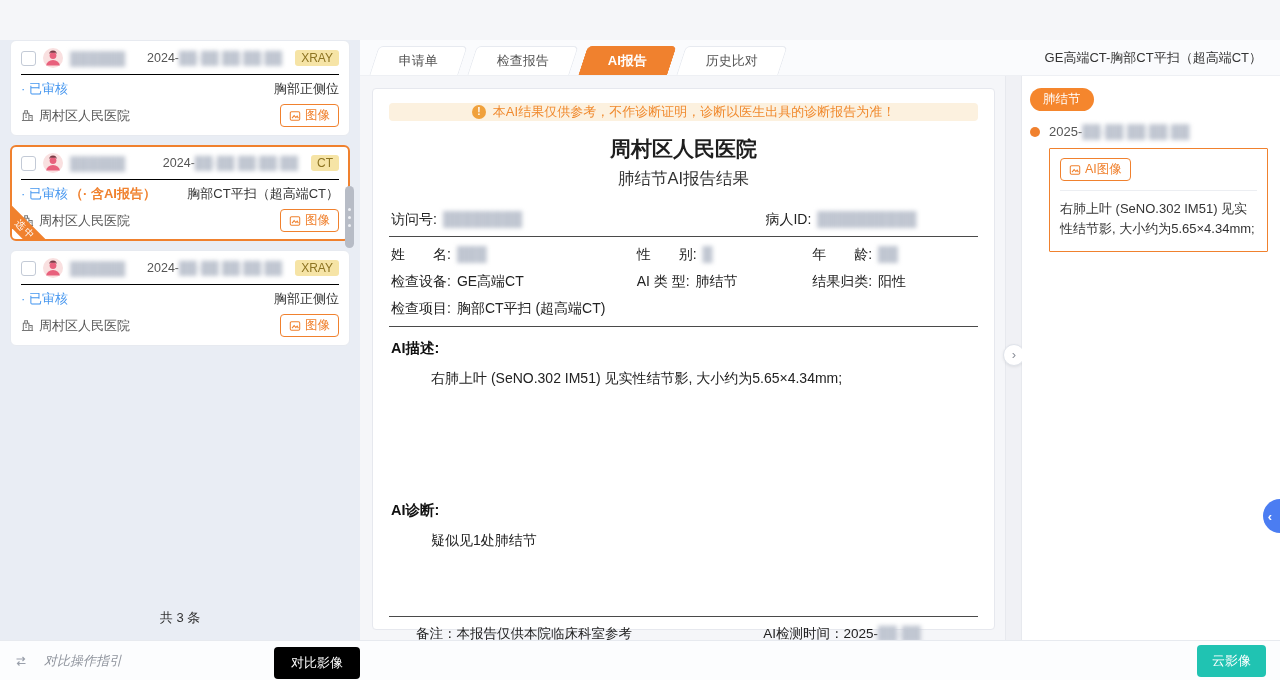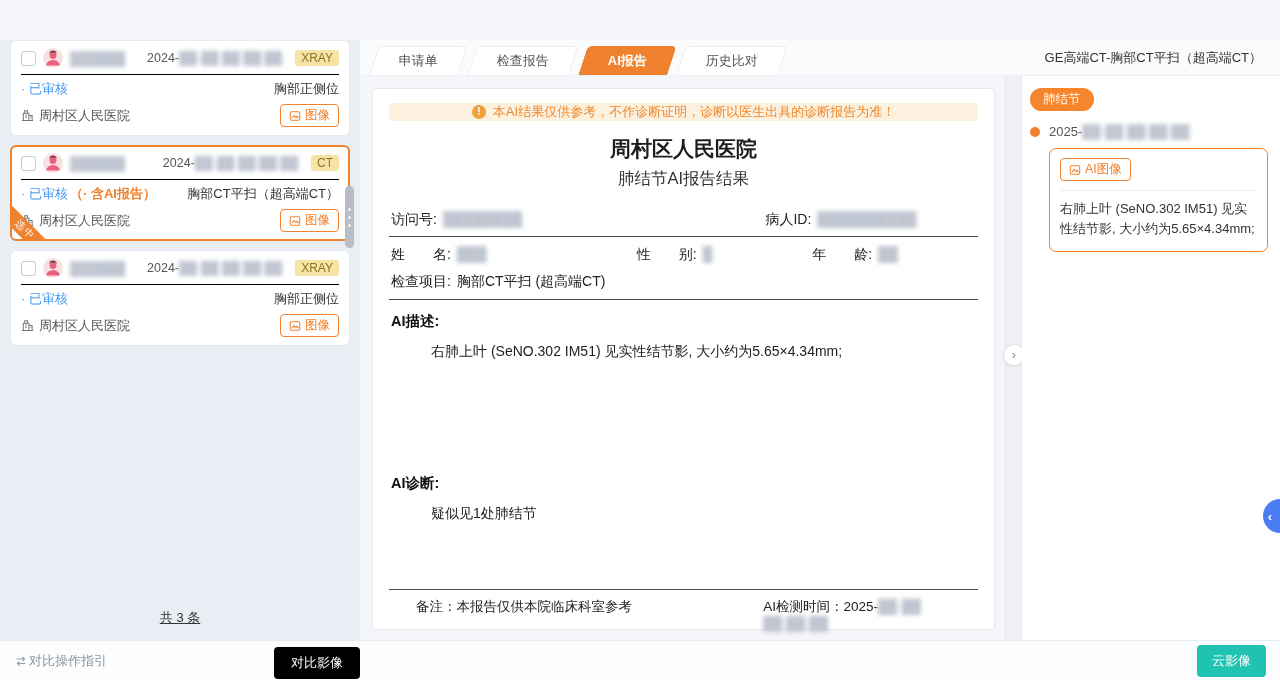--- a/index.html
+++ b/index.html
@@ -30,21 +30,21 @@
   .crow2 { display:flex; align-items:center; padding:5px 0 3px; font-size:13px; }
   .status { color:#4596EF; }
   .aiflag { color:#F0812E; font-weight:bold; margin-left:2px; }
   .exam { margin-left:auto; color:#333; }
   .crow3 { display:flex; align-items:center; gap:5px; padding-top:3px; }
   .hosp { color:#555; }
   .img-btn { margin-left:auto; display:inline-flex; align-items:center; gap:4px; border:1px solid #F0812E; color:#F0812E; background:#fff; border-radius:4px; font-size:12.5px; padding:2px 8px; cursor:pointer; }
   .ribbon { position:absolute; left:-17px; bottom:1px; width:60px; height:16px; background:#F0812E; color:#fff;
     font-size:10px; text-align:center; line-height:16px; letter-spacing:2px; transform:rotate(45deg); }
   .masked { color:#c0c6d1; filter:blur(2px); }
-  .sidebar-total { position:absolute; bottom:13px; left:0; width:100%; text-align:center; color:#333; font-size:13px;text-decoration:underline; }
+  .sidebar-total { position:absolute; bottom:13px; left:0; width:100%; text-align:center; color:#333; font-size:13px; }
 
   
   .drag-handle { position:absolute; left:345px; top:186px; width:9px; height:62px; background:#b7bcc6; border-radius:5px;
     display:flex; flex-direction:column; align-items:center; justify-content:center; gap:5px; z-index:6; cursor:col-resize; }
   .drag-handle i { width:3px; height:3px; border-radius:50%; background:#eef0f4; }
 
   
   .main { position:absolute; left:360px; top:40px; width:920px; height:600px; display:flex; flex-direction:column; }
   .tabrow { height:36px; background:#fafbfd; display:flex; align-items:flex-end; padding-left:14px; border-bottom:1px solid #eef0f4; }
   .tab { height:29px; line-height:28px; padding:0 24px; margin-right:9px; transform:skewX(-18deg);
@@ -81,32 +81,32 @@
   .strip { width:17px; background:#f0f1f5; border-left:1px solid #e7e9ee; border-right:1px solid #e7e9ee; position:relative; }
   .collapse-btn { position:absolute; left:-3px; top:268px; width:22px; height:22px; border-radius:50%; background:#fff;
     border:1px solid #dfe3ea; box-shadow:0 1px 3px rgba(0,0,0,.08); color:#8a8f99; font-size:13px; line-height:19px; text-align:center; cursor:pointer; }
 
   
   .rightpanel { width:258px; background:#fff; padding:12px 12px 12px 8px; position:relative; }
   .tag-pill { display:inline-block; background:#F5862D; color:#fff; font-size:12.5px; padding:3px 13px; border-radius:999px; }
   .timeline { display:flex; align-items:center; gap:9px; margin-top:13px; }
   .tdot { width:10px; height:10px; border-radius:50%; background:#F0812E; flex:0 0 auto; }
   .ttime { color:#555; font-size:13px; }
-  .ai-card { margin:9px 0 0 19px; border:1px solid #F0812E; border-radius:7px; padding:9px 10px 12px; }
+  .ai-card { margin:9px 0 0 19px; border:1px solid #F0812E; border-radius:1px; padding:9px 10px 12px; }
   .ai-img-btn { display:inline-flex; align-items:center; gap:4px; border:1px solid #F0812E; color:#F0812E; background:#fff; border-radius:4px; font-size:12.5px; padding:2px 8px; cursor:pointer; }
   .ai-card hr { border:none; border-top:1px solid #eceef2; margin:9px 0 8px; }
   .finding { font-size:13px; color:#333; line-height:1.55; }
 
   .drawer-toggle { position:absolute; right:0; top:499px; width:17px; height:34px; border:none; border-radius:17px 0 0 17px;
     background:#4B7DF2; color:#fff; font-size:13px; font-weight:bold; cursor:pointer; padding:0 3px 0 0; z-index:7; }
 
   
   .bottombar { position:absolute; left:0; top:640px; width:1280px; height:40px; background:#fcfdfe; border-top:1px solid #e7eaef;
     display:flex; align-items:center; padding:0 14px; }
-  .guide { display:inline-flex; align-items:center; gap:1px; color:#8e939c; font-size:13px; cursor:pointer; }
+  .guide { display:inline-flex; align-items:center; gap:16px; color:#8e939c; font-size:13px; cursor:pointer;font-style:italic; }
   .compare-btn { position:absolute; left:274px; top:6px; background:#000000; color:#fff; border:none; border-radius:4px;
     font-size:13px; padding:7px 17px; cursor:not-allowed; }
   .cloud-btn { margin-left:auto; background:#20C3B2; color:#fff; border:none; border-radius:4px; font-size:13px; padding:7px 15px; cursor:pointer; }
 </style>
 </head>
 <body>
 
 <div class="app">
 
 
@@ -250,20 +250,25 @@
               <span class="rgt"><span class="ilabel">病人ID:</span><span class="masked">██████████</span></span>
             </div>
             <hr class="hr-dark">
             <div class="igrid">
               <div class="irow">
                 <span class="ic1"><span class="ilabel">姓　　名:</span><span class="masked">███</span></span>
                 <span class="ic2"><span class="ilabel">性　　别:</span><span class="masked">█</span></span>
                 <span class="ic3"><span class="ilabel">年　　龄:</span><span class="masked">██</span></span>
               </div>
               <div class="irow">
+                <span class="ic1"><span class="ilabel">检查设备:</span><span>GE高端CT</span></span>
+                <span class="ic2"><span class="ilabel">AI 类 型:</span><span>肺结节</span></span>
+                <span class="ic3"><span class="ilabel">结果归类:</span><span>阳性</span></span>
+              </div>
+              <div class="irow">
                 <span class="ic1" style="width:100%"><span class="ilabel">检查项目:</span><span>胸部CT平扫 (超高端CT)</span></span>
               </div>
             </div>
             <hr class="hr-dark">
           </div>
 
           <div class="sec sec-desc">
             <div class="sec-label">AI描述:</div>
             <div class="sec-body">右肺上叶 (SeNO.302 IM51) 见实性结节影, 大小约为5.65×4.34mm;</div>
           </div>

